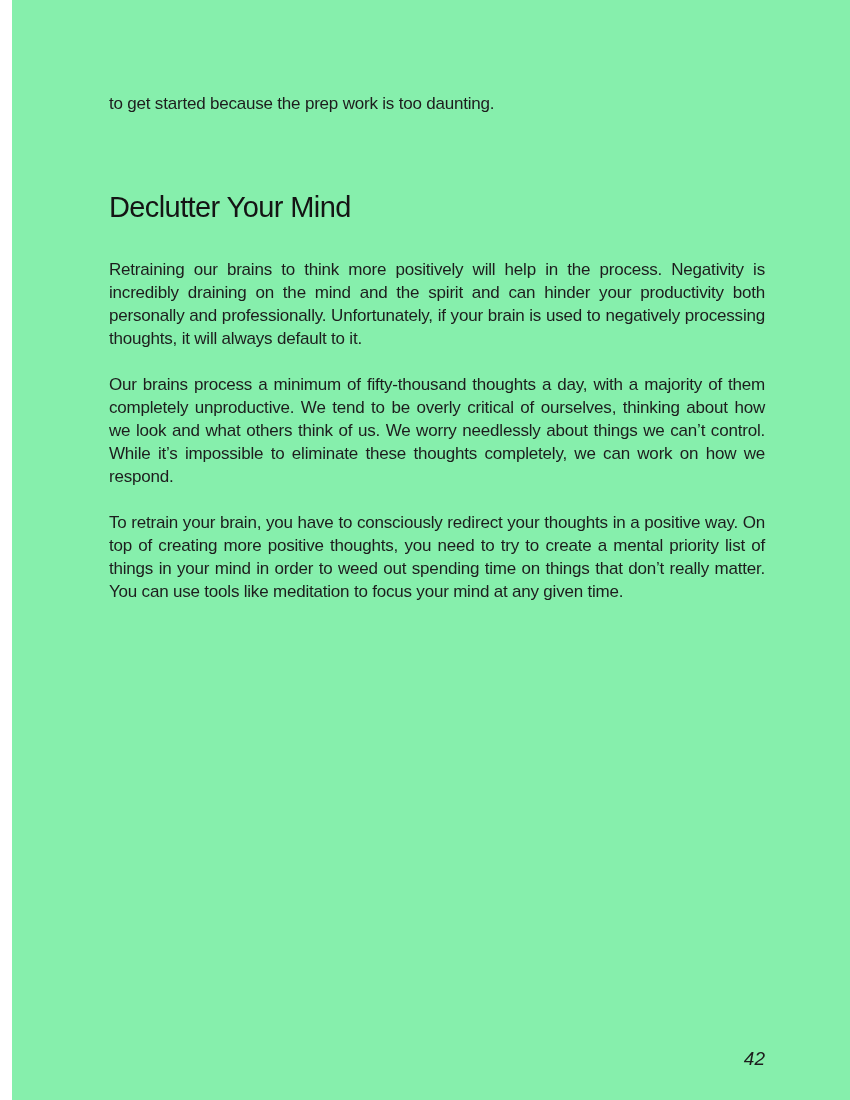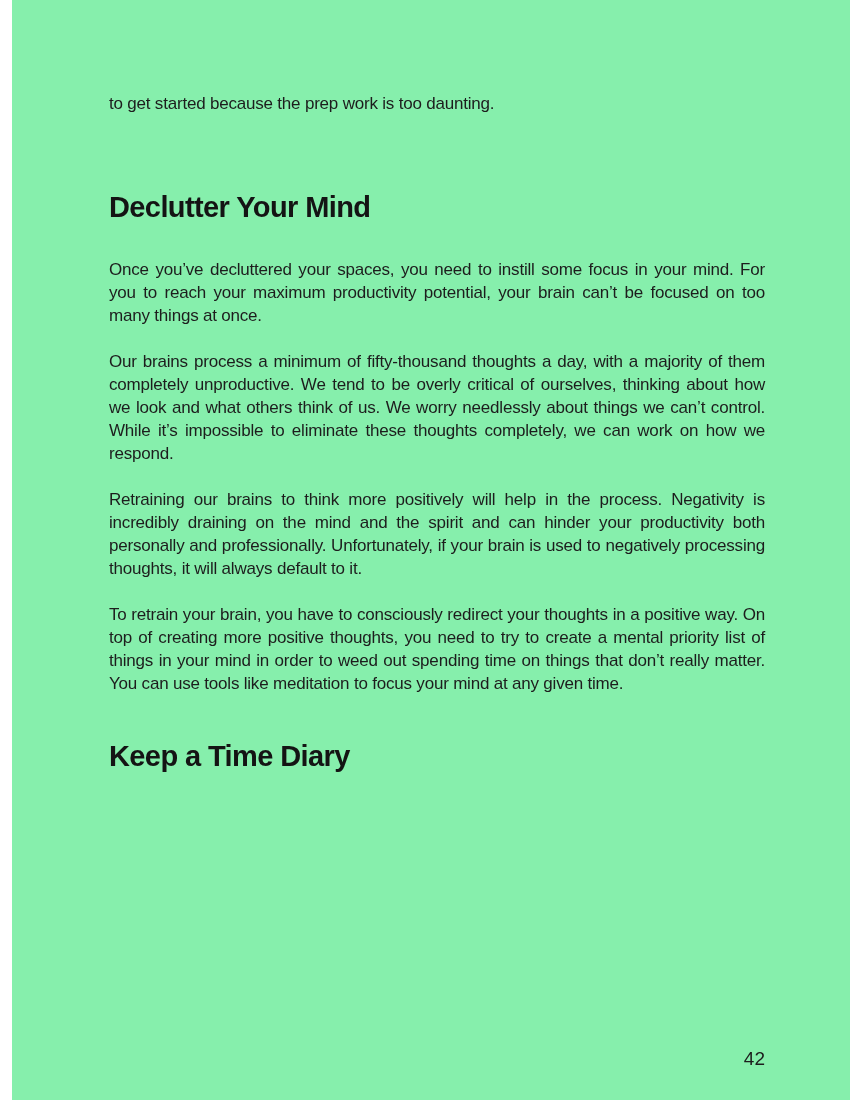--- a/index.html
+++ b/index.html
@@ -37,58 +37,57 @@
     color: #1d1d1d;
     letter-spacing: -0.2px;
   }
   .body-para.first {
     margin-top: 0;
     text-align: left;
   }
   .section-heading {
     font-size: 29px;
     line-height: 34px;
-    font-weight: bold;
+    font-weight: normal;
     color: #141414;
     letter-spacing: -0.6px;
     margin: 0 0 34px 0;
   }
   .section-heading.gap-large {
     margin-top: 75px;
   }
   .section-heading.gap-medium {
     margin-top: 44px;
   }
   .page-number {
     position: absolute;
     right: 97px;
     bottom: 30px;
     font-size: 19px;
     line-height: 22px;
     color: #1d1d1d;
+    font-style: italic;
   }
 </style>
 </head>
 <body>
 
 <div class="page">
   <div class="content">
 
     <p class="body-para first">to get started because the prep work is too daunting.</p>
 
 
     <h1 class="section-heading gap-large">Declutter Your Mind</h1>
 
-    <p class="body-para">Once you’ve decluttered your spaces, you need to instill some focus in your mind. For you to reach your maximum productivity potential, your brain can’t be focused on too many things at once.</p>
 
+
+    <p class="body-para">Retraining our brains to think more positively will help in the process. Negativity is incredibly draining on the mind and the spirit and can hinder your productivity both personally and professionally. Unfortunately, if your brain is used to negatively processing thoughts, it will always default to it.</p>
 
     <p class="body-para">Our brains process a minimum of fifty-thousand thoughts a day, with a majority of them completely unproductive. We tend to be overly critical of ourselves, thinking about how we look and what others think of us. We worry needlessly about things we can’t control. While it’s impossible to eliminate these thoughts completely, we can work on how we respond.</p>
 
-    <p class="body-para">Retraining our brains to think more positively will help in the process. Negativity is incredibly draining on the mind and the spirit and can hinder your productivity both personally and professionally. Unfortunately, if your brain is used to negatively processing thoughts, it will always default to it.</p>
-
     <p class="body-para">To retrain your brain, you have to consciously redirect your thoughts in a positive way. On top of creating more positive thoughts, you need to try to create a mental priority list of things in your mind in order to weed out spending time on things that don’t really matter. You can use tools like meditation to focus your mind at any given time.</p>
 
-    <h1 class="section-heading gap-medium">Keep a Time Diary</h1>
 
   </div>
 
   <div class="page-number">42</div>
 </div>
 
 </body></html>

